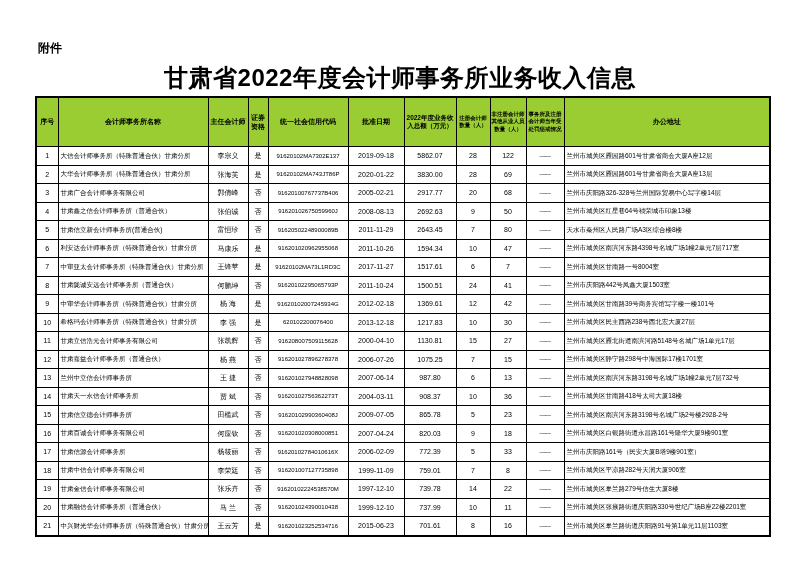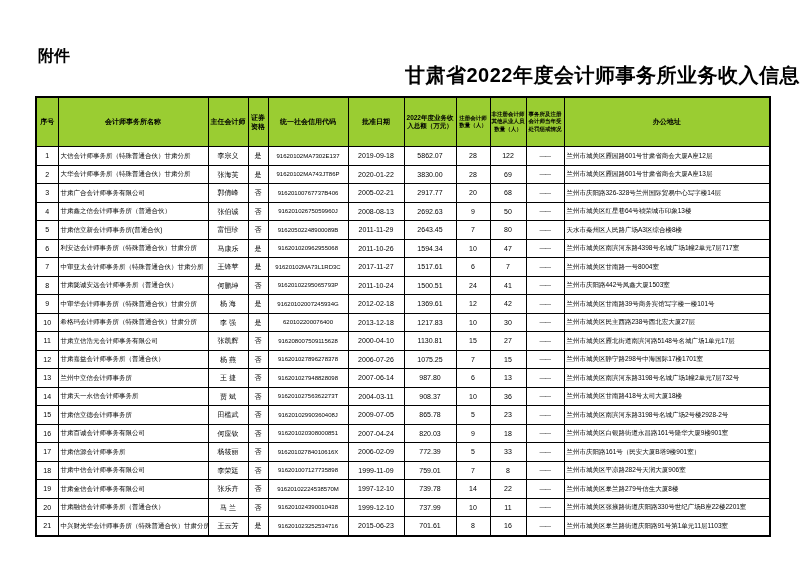--- a/index.html
+++ b/index.html
@@ -2,25 +2,25 @@
 <html><head>
 <meta charset="utf-8">
 <style>
   html,body { margin:0; padding:0; }
   body {
     width:800px; height:566px; background:#ffffff; position:relative;
     font-family:"Liberation Sans","DejaVu Sans",sans-serif; color:#000;
     overflow:hidden;
   }
   .attachment {
-    position:absolute; top:46px; left:38px; font-size:16px; font-weight:bold;
+    position:absolute; top:40px; left:38px; font-size:12px; font-weight:bold;
   }
   .title {
-    position:absolute; top:62px; left:0; width:800px; text-align:right;
-    font-size:20px; font-weight:bold; letter-spacing:0.5px;
+    position:absolute; top:62px; left:0; width:800px; text-align:center;
+    font-size:24px; font-weight:bold; letter-spacing:0.5px;
   }
   .table-wrap { position:absolute; top:96px; left:35px; width:736px; }
   table {
     border-collapse:collapse; width:736px; table-layout:fixed;
     border:2px solid #000;
   }
   th, td {
     border:1px solid #000; padding:0 2px; overflow:hidden;
     vertical-align:middle;
   }

